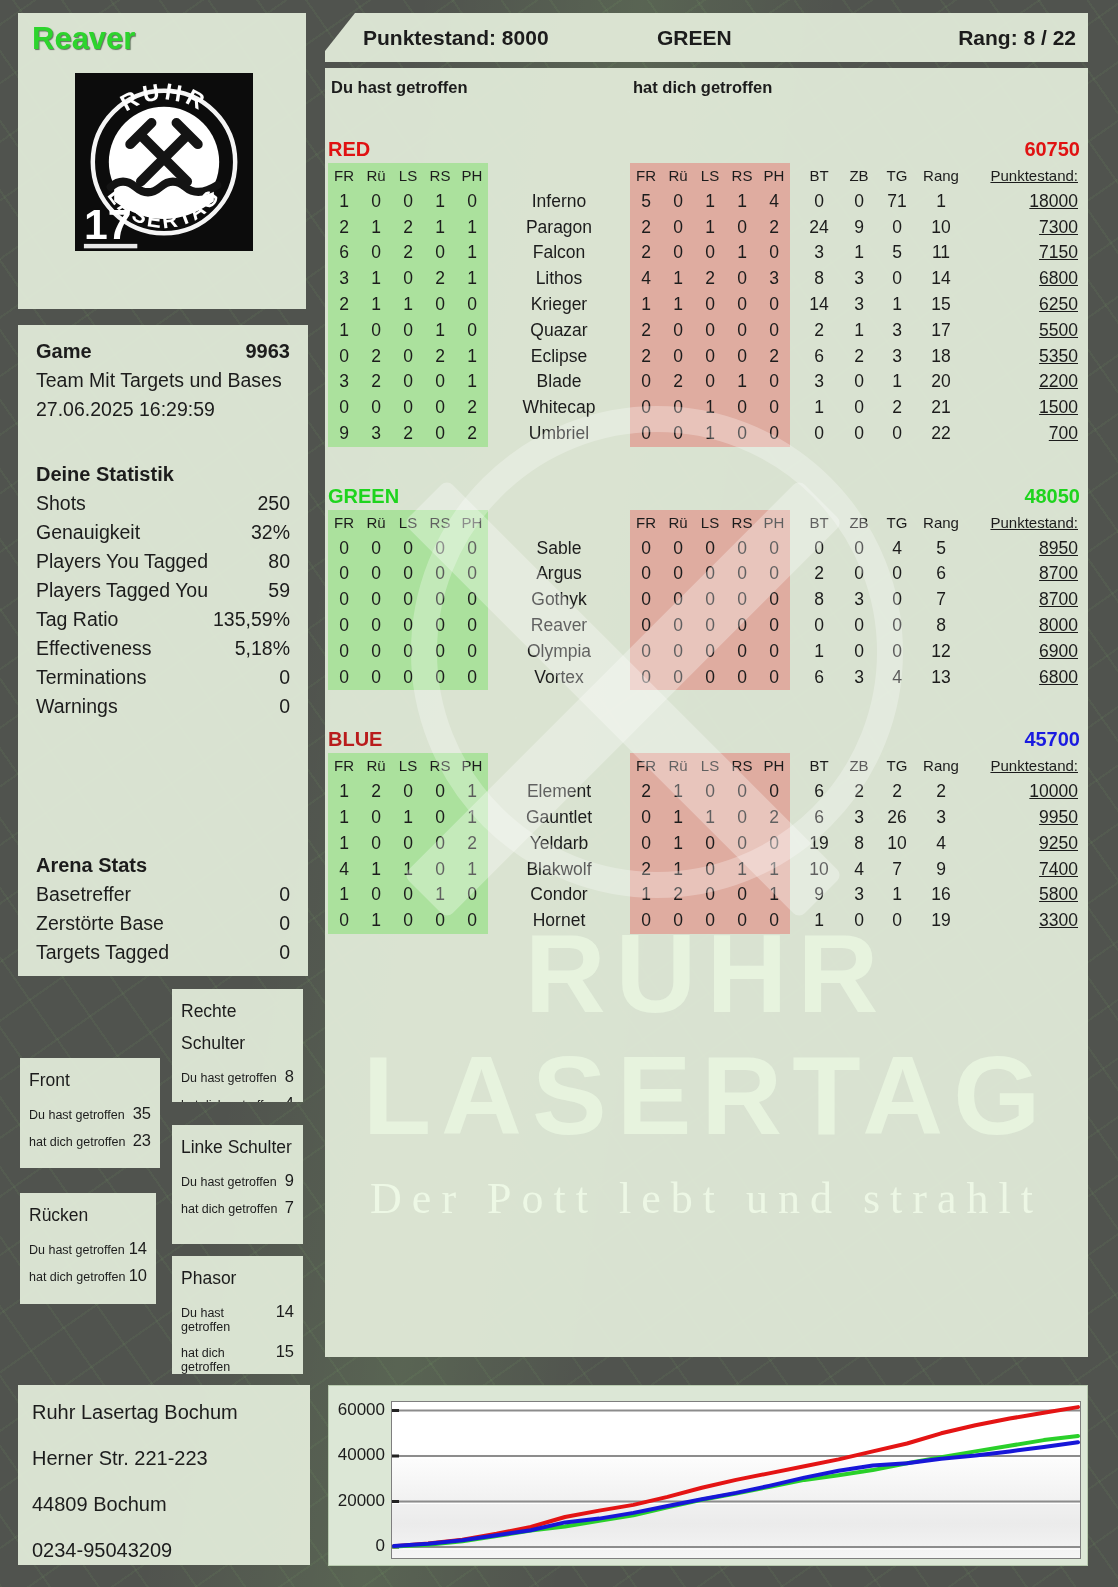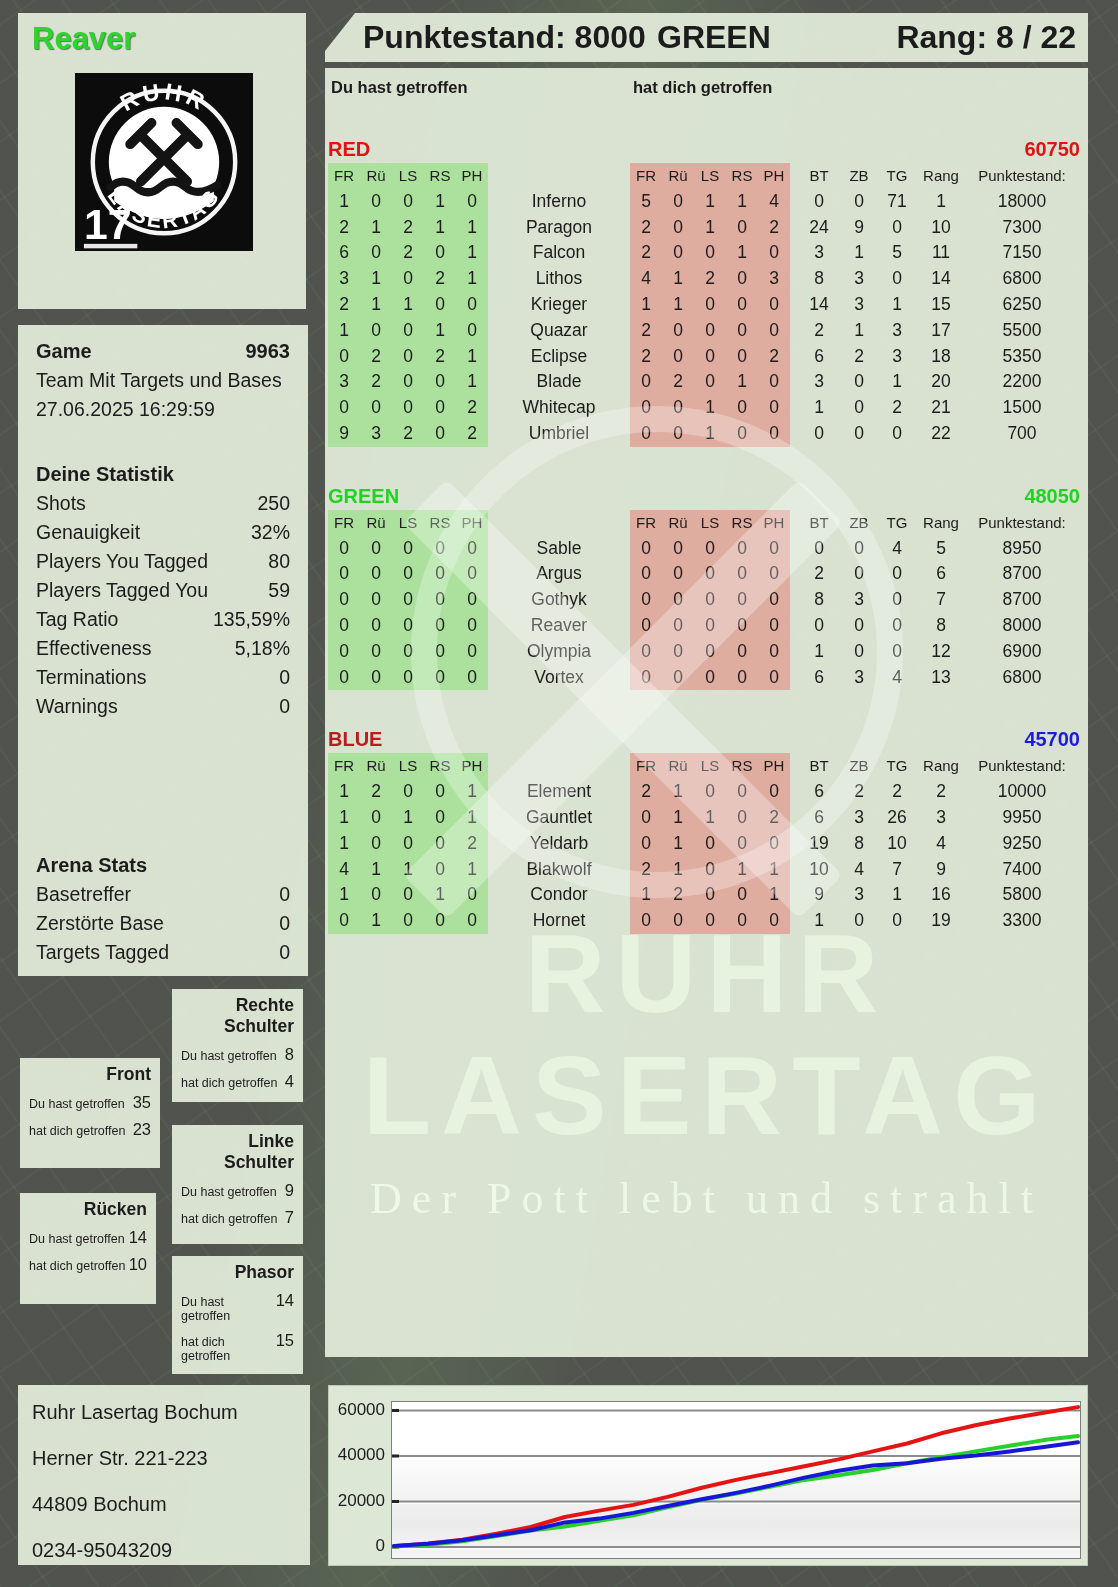--- a/index.html
+++ b/index.html
@@ -16,49 +16,49 @@
   #player-name{position:absolute;left:14px;top:8px;font-size:31px;font-weight:700;color:#2dd42d;
     text-shadow:1px 1px 1px rgba(20,40,20,0.6);}
   #logo{position:absolute;left:57px;top:60px;width:178px;height:178px;}
   
   #game-panel{left:18px;top:325px;width:290px;height:651px;padding:12px 18px;box-sizing:border-box;}
   .row{display:flex;justify-content:space-between;font-size:19.5px;line-height:29px;gap:14px;}
   .row.bold, .sec-title{font-weight:700;font-size:20px;line-height:29px;}
   .spacer36{height:36px}.spacer130{height:130px}
   
   .hitbox{position:absolute;background:rgba(222,231,214,0.97);padding:6px 9px;box-sizing:border-box;overflow:hidden;}
-  .hitbox .hb-title{text-align:right;font-weight:700;font-size:17.5px;line-height:21px;}
+  .hitbox .hb-title{text-align:left;font-weight:400;font-size:17.5px;line-height:32px;}
   .hitbox .hb-row{display:flex;justify-content:space-between;align-items:baseline;font-size:12.5px;margin-top:8px;}
   .hitbox .hb-row .hb-val{font-size:16.5px;}
   #hb-rechte{left:172px;top:989px;width:131px;height:113px;}
   #hb-front{left:20px;top:1058px;width:140px;height:110px;}
   #hb-linke{left:172px;top:1125px;width:131px;height:119px;}
   #hb-ruecken{left:20px;top:1193px;width:136px;height:111px;}
   #hb-phasor{left:172px;top:1256px;width:131px;height:118px;}
   
   #address-panel{left:18px;top:1385px;width:292px;height:180px;padding:16px 14px;box-sizing:border-box;
     display:flex;flex-direction:column;gap:23px;font-size:20px;}
   
   #header-bar{left:325px;top:13px;width:763px;height:49px;display:flex;align-items:center;
-    font-weight:700;font-size:32px;clip-path:polygon(30px 0,100% 0,100% 100%,0 100%,0 38px);}
+    font-weight:700;font-size:21px;clip-path:polygon(30px 0,100% 0,100% 100%,0 100%,0 38px);}
   #score-label{margin-left:38px;}
   #team-label{position:absolute;left:332px;}
   #rank-label{position:absolute;right:12px;}
   
   #main-panel{left:325px;top:68px;width:763px;height:1289px;overflow:hidden;}
   #col-headers{position:relative;margin:10px 0 4px 6px;height:22px;font-weight:700;font-size:16.5px;}
   #col-headers .hdr2{position:absolute;left:302px;top:0;}
   #teams{position:relative;margin-left:3px;z-index:1;}
   .team-title{display:flex;justify-content:space-between;height:27px;align-items:center;
     font-size:20px;font-weight:700;padding-right:8px;margin-top:36px;}
   .team-grid{display:grid;grid-template-columns:repeat(5,32px) 142px repeat(5,32px) 8px 42px 38px 38px 50px 114px;
     grid-auto-rows:25.8px;}
   .c{text-align:center;line-height:25.8px;font-size:17.5px;white-space:nowrap;}
   .c.g{background:#abe19d;} .c.r{background:#dfaca0;} .c.hd{font-size:15px;}
-  .c.p{padding-right:2px;}
+  .c.p{text-align:right;padding-right:2px;text-decoration:underline;}
   .team-section{margin-top:10px;}
   .team-section:first-child{margin-top:0;}
   
   .wm{position:absolute;pointer-events:none;}
   #wm-ring{left:86px;top:338px;width:440px;height:440px;border:26px solid rgba(255,255,255,0.28);
     border-radius:50%;z-index:2;}
   .wm-bar{position:absolute;width:560px;height:62px;background:rgba(255,255,255,0.30);border-radius:8px;z-index:2;}
   #wm-x1{left:18px;top:600px;transform:rotate(45deg);}
   #wm-x2{left:18px;top:600px;transform:rotate(-45deg);}
   #wm-text{left:0;right:0;top:845px;text-align:center;color:rgba(233,246,225,0.85);z-index:0;}

